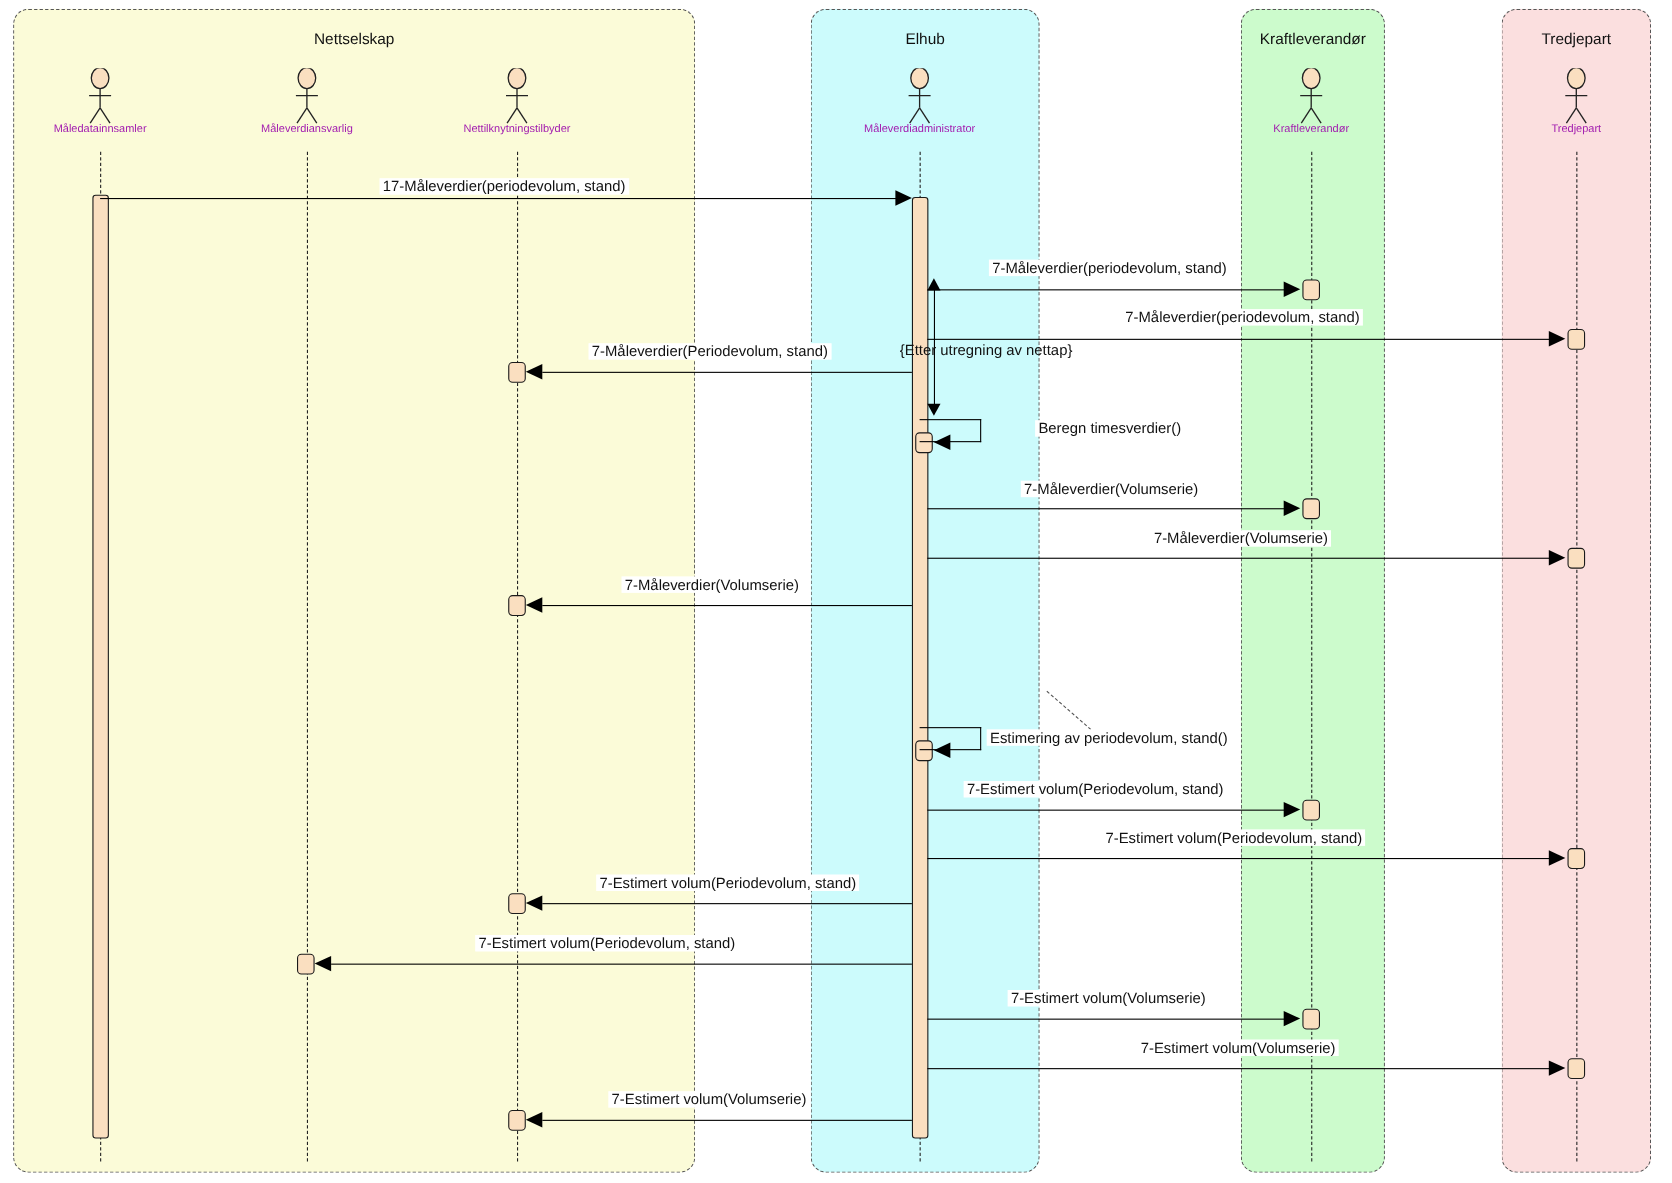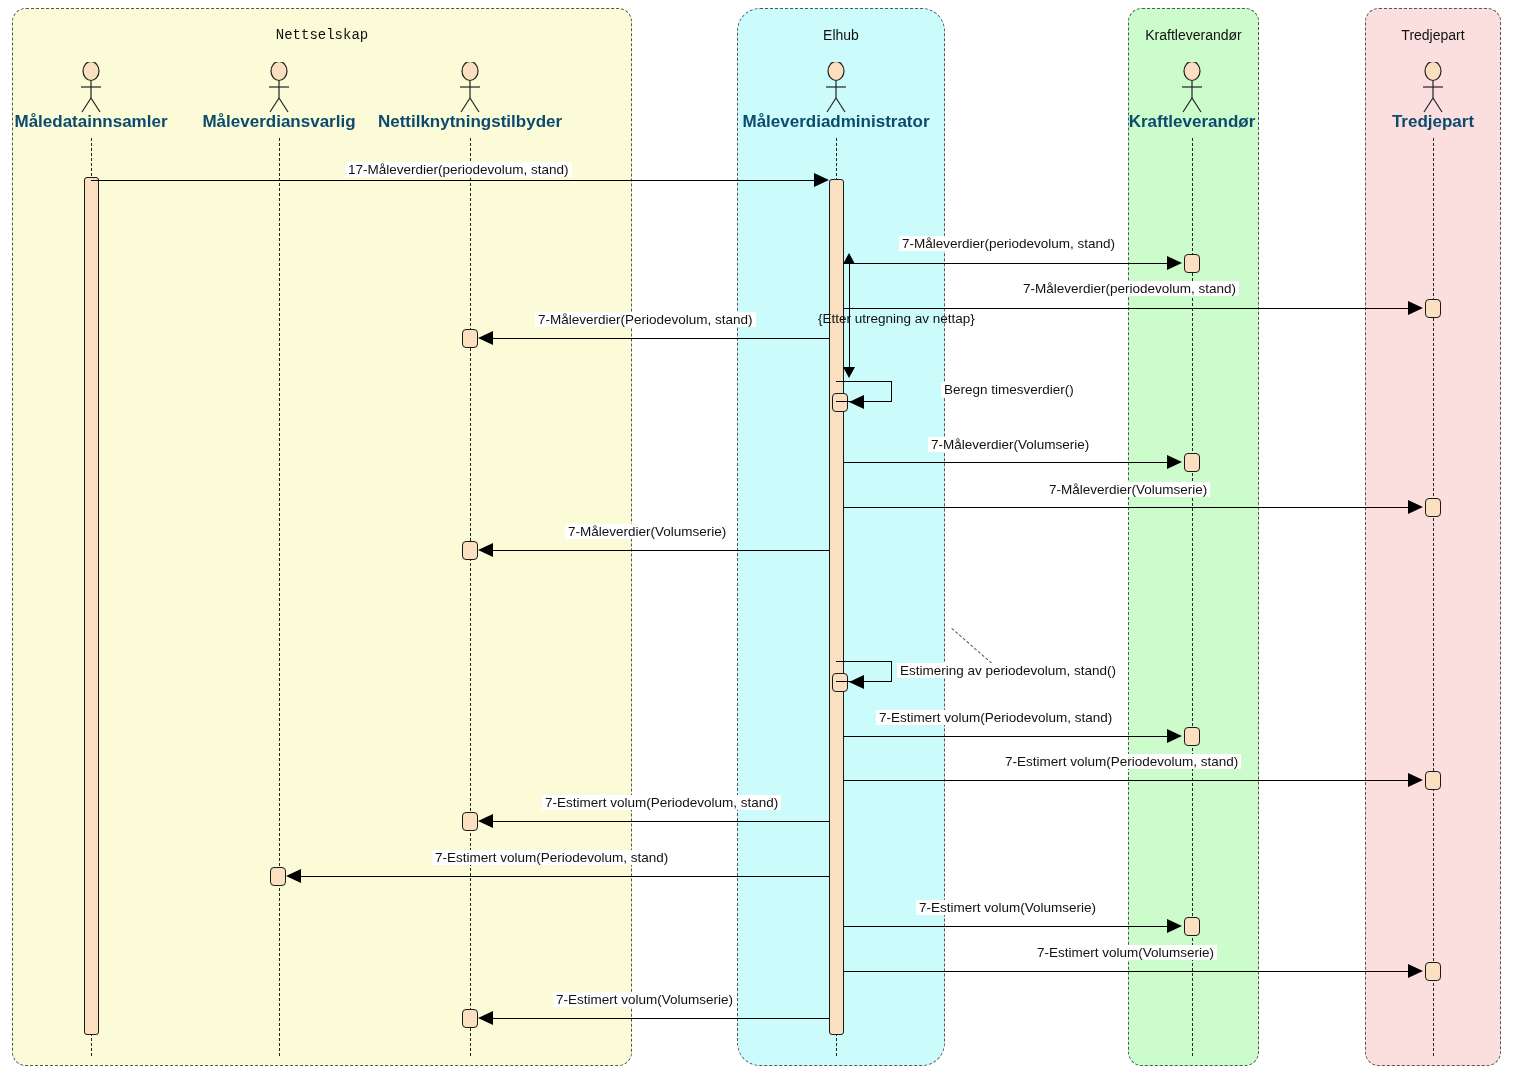--- a/index.html
+++ b/index.html
@@ -4,21 +4,21 @@
 <style>
   html,body{margin:0;padding:0;background:#ffffff;}
   body{width:1520px;height:1075px;font-family:"Liberation Sans",sans-serif;}
   #stage{position:relative;width:1520px;height:1075px;overflow:hidden;background:#fff;}
 
   .lane{position:absolute;border:1px dashed #555;border-radius:14px;box-sizing:border-box;}
   .lane-title{position:absolute;width:100%;top:18px;text-align:center;font-size:14px;color:#111;}
 
   .actor{position:absolute;}
   .actor svg{display:block;}
-  .actor-label{position:absolute;top:50px;left:50%;transform:translateX(-50%);white-space:nowrap;font-size:17px;color:#0c4a6e;font-weight:bold;}
+  .actor-label{position:absolute;top:50px;left:50%;transform:translateX(-50%);white-space:nowrap;font-size:10px;color:#a21caf;}
 
   .lifeline{position:absolute;width:0;border-left:1px dashed #222;}
   .activation{position:absolute;background:#fadfc0;border:1.3px solid #1a1a1a;border-radius:4px;box-sizing:border-box;}
   .activation.tall{border-radius:3px;}
 
   .msg{position:absolute;height:0;border-top:1.4px solid #000;}
   .arrowR,.arrowL{position:absolute;width:0;height:0;}
   .arrowR{border-top:7px solid transparent;border-bottom:7px solid transparent;border-left:15px solid #000;}
   .arrowL{border-top:7px solid transparent;border-bottom:7px solid transparent;border-right:15px solid #000;}
   .msg-label{position:absolute;white-space:nowrap;font-size:13.5px;color:#111;background:#fff;padding:0 3px;line-height:15px;}
@@ -33,25 +33,25 @@
   .note-text{position:absolute;left:12px;top:14px;font-size:13.5px;line-height:19px;color:#111;white-space:pre-line;}
   .note-fold{position:absolute;right:-1px;top:-1px;width:24px;height:24px;background:#d9d9d9;border-left:1.3px solid #333;border-bottom:1.3px solid #333;
      clip-path:polygon(0 0,100% 100%,0 100%);}
   .note-link{position:absolute;height:0;border-top:1.2px dashed #555;transform-origin:0 0;}
 </style>
 </head>
 <body>
 
 <div id="stage">
 
-  <div class="lane" style="left:12px;top:8px;width:620px;height:1058px;background:#fbfbd8;font-family:Liberation Mono, monospace;">
+  <div class="lane" style="left:12px;top:8px;width:620px;height:1058px;background:#fbfbd8;">
     <div class="lane-title">Nettselskap</div>
   </div>
 
-  <div class="lane" style="left:737px;top:8px;width:208px;height:1058px;background:#ccfbfc;border-radius:23px;">
+  <div class="lane" style="left:737px;top:8px;width:208px;height:1058px;background:#ccfbfc;">
     <div class="lane-title">Elhub</div>
   </div>
 
   <div class="lane" style="left:1128px;top:8px;width:131px;height:1058px;background:#ccfbcc;">
     <div class="lane-title">Kraftleverandør</div>
   </div>
 
   <div class="lane" style="left:1365px;top:8px;width:136px;height:1058px;background:#fbdfdf;">
     <div class="lane-title">Tredjepart</div>
   </div>

